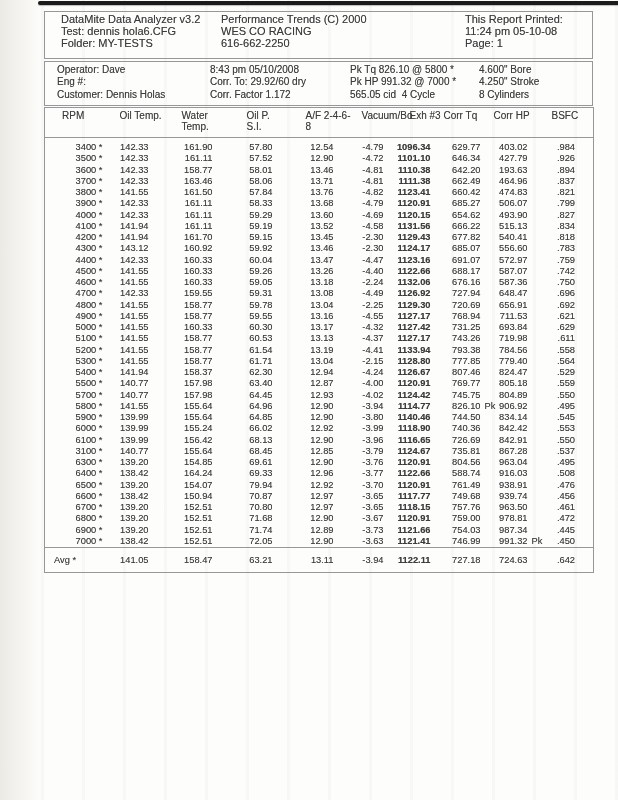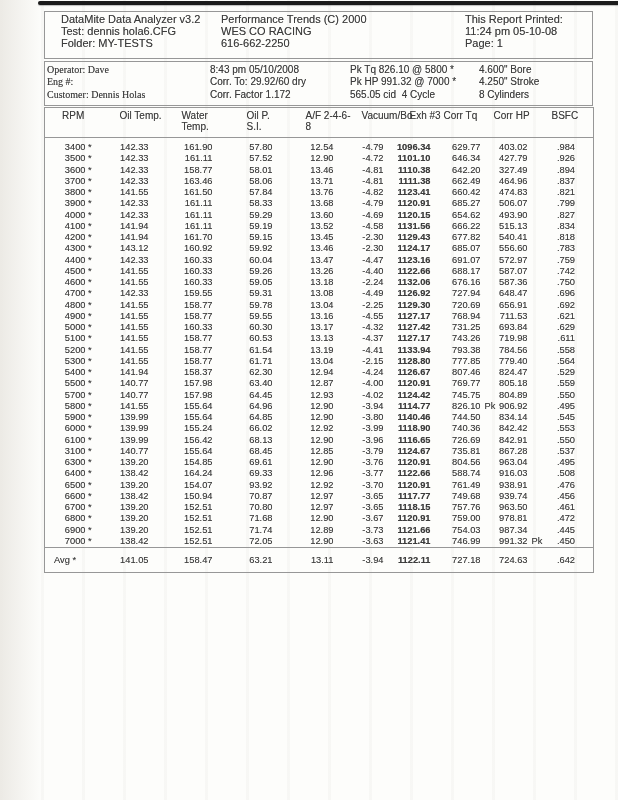--- a/index.html
+++ b/index.html
@@ -17,41 +17,41 @@
         background:linear-gradient(90deg,#eceae5, rgba(255,255,255,0));}
   .topbar{position:absolute;left:38px;top:1px;width:580px;height:4px;
         background:var(--scan-bar);border-radius:3px 0 0 3px;box-shadow:0 1px 1px rgba(0,0,0,.25);}
   .box{position:absolute;left:44px;width:547px;border:1px solid var(--border);}
   .box1{top:11px;height:46px;}
   .box2{top:61px;height:43px;}
   .hcol{position:absolute;top:2px;}
   .box1 .hcol{font-size:11px;line-height:11.8px;}
   .box2 .hcol{font-size:10px;line-height:12.3px;}
   .b1c1{left:16px;} .b1c2{left:176px;} .b1c3{left:420px;}
-  .b2c1{left:2px;font-family:Liberation Serif, serif;} .b2c2{left:165px;} .b2c3{left:305px;} .b2c4{left:434px;}
+  .b2c1{left:12px;} .b2c2{left:165px;} .b2c3{left:305px;} .b2c4{left:434px;}
   .hline{white-space:pre;text-shadow:0 0 .5px rgba(60,60,60,.55);}
 
   table.dyno{position:absolute;left:44px;top:107px;width:549px;border-collapse:collapse;
         table-layout:fixed;border:1px solid var(--border);}
   col.c1{width:58px;} col.c2{width:62px;} col.c3{width:62px;} col.c4{width:60px;}
   col.c5{width:51px;} col.c6{width:48px;} col.c7{width:48px;} col.c8{width:48px;}
   col.c9{width:47px;} col.c10{width:65px;}
   thead th{font-weight:normal;text-align:left;vertical-align:top;padding:3px 0 0 0;height:26px;
         border-bottom:1px solid var(--border);font-size:10px;line-height:10.5px;
         white-space:nowrap;overflow:visible;text-shadow:0 0 .5px rgba(60,60,60,.5);}
   thead th div{white-space:nowrap;}
   thead th:nth-child(1){padding-left:17px;} thead th:nth-child(2){padding-left:17px;}
   thead th:nth-child(3){padding-left:17px;} thead th:nth-child(4){padding-left:20px;}
   thead th:nth-child(5){padding-left:19px;} thead th:nth-child(6){padding-left:24px;}
   thead th:nth-child(7){padding-left:24px;} thead th:nth-child(8){padding-left:10px;}
   thead th:nth-child(9){padding-left:12px;} thead th:nth-child(10){padding-left:23px;}
   tbody td{font-size:9.3px;line-height:11.25px;height:11.25px;padding:0;text-align:right;
         white-space:nowrap;text-shadow:0 0 .5px rgba(60,60,60,.5);}
   tbody tr:first-child td{padding-top:4px;}
-  tbody td:nth-child(1){text-align:center;padding-left:9px;}
+  tbody td:nth-child(1){text-align:right;padding-left:9px;}
   td:nth-child(2){padding-right:16px;} td:nth-child(3){padding-right:14px;}
   td:nth-child(4){padding-right:14px;} td:nth-child(5){padding-right:4px;}
   td:nth-child(6){padding-right:2px;}  td:nth-child(7){padding-right:3px;font-weight:bold;}
   td:nth-child(8){padding-right:1px;}  td:nth-child(9){padding-right:1px;margin-top:24px;}
   td:nth-child(10){padding-right:18px;}
   tfoot td{border-top:1px solid var(--border);font-size:9.3px;line-height:11px;
         padding-top:7px;padding-bottom:6px;text-align:right;white-space:nowrap;
         text-shadow:0 0 .5px rgba(60,60,60,.5);}
   tfoot td:nth-child(1){text-align:left;padding-left:9px;}
   .v{position:relative;}
@@ -182,21 +182,21 @@
         </tr>
         <tr>
           <td>3600 *</td>
           <td>142.33</td>
           <td>158.77</td>
           <td>58.01</td>
           <td>13.46</td>
           <td>-4.81</td>
           <td>1110.38</td>
           <td>642.20</td>
-          <td>327.49</td>
+          <td>193.63</td>
           <td>.894</td>
         </tr>
         <tr>
           <td>3700 *</td>
           <td>142.33</td>
           <td>163.46</td>
           <td>58.06</td>
           <td>13.71</td>
           <td>-4.81</td>
           <td>1111.38</td>
@@ -513,21 +513,21 @@
           <td>-3.77</td>
           <td>1122.66</td>
           <td>588.74</td>
           <td>916.03</td>
           <td>.508</td>
         </tr>
         <tr>
           <td>6500 *</td>
           <td>139.20</td>
           <td>154.07</td>
-          <td>93.92</td>
+          <td>79.94</td>
           <td>12.92</td>
           <td>-3.70</td>
           <td>1120.91</td>
           <td>761.49</td>
           <td>938.91</td>
           <td>.476</td>
         </tr>
         <tr>
           <td>6600 *</td>
           <td>138.42</td>

